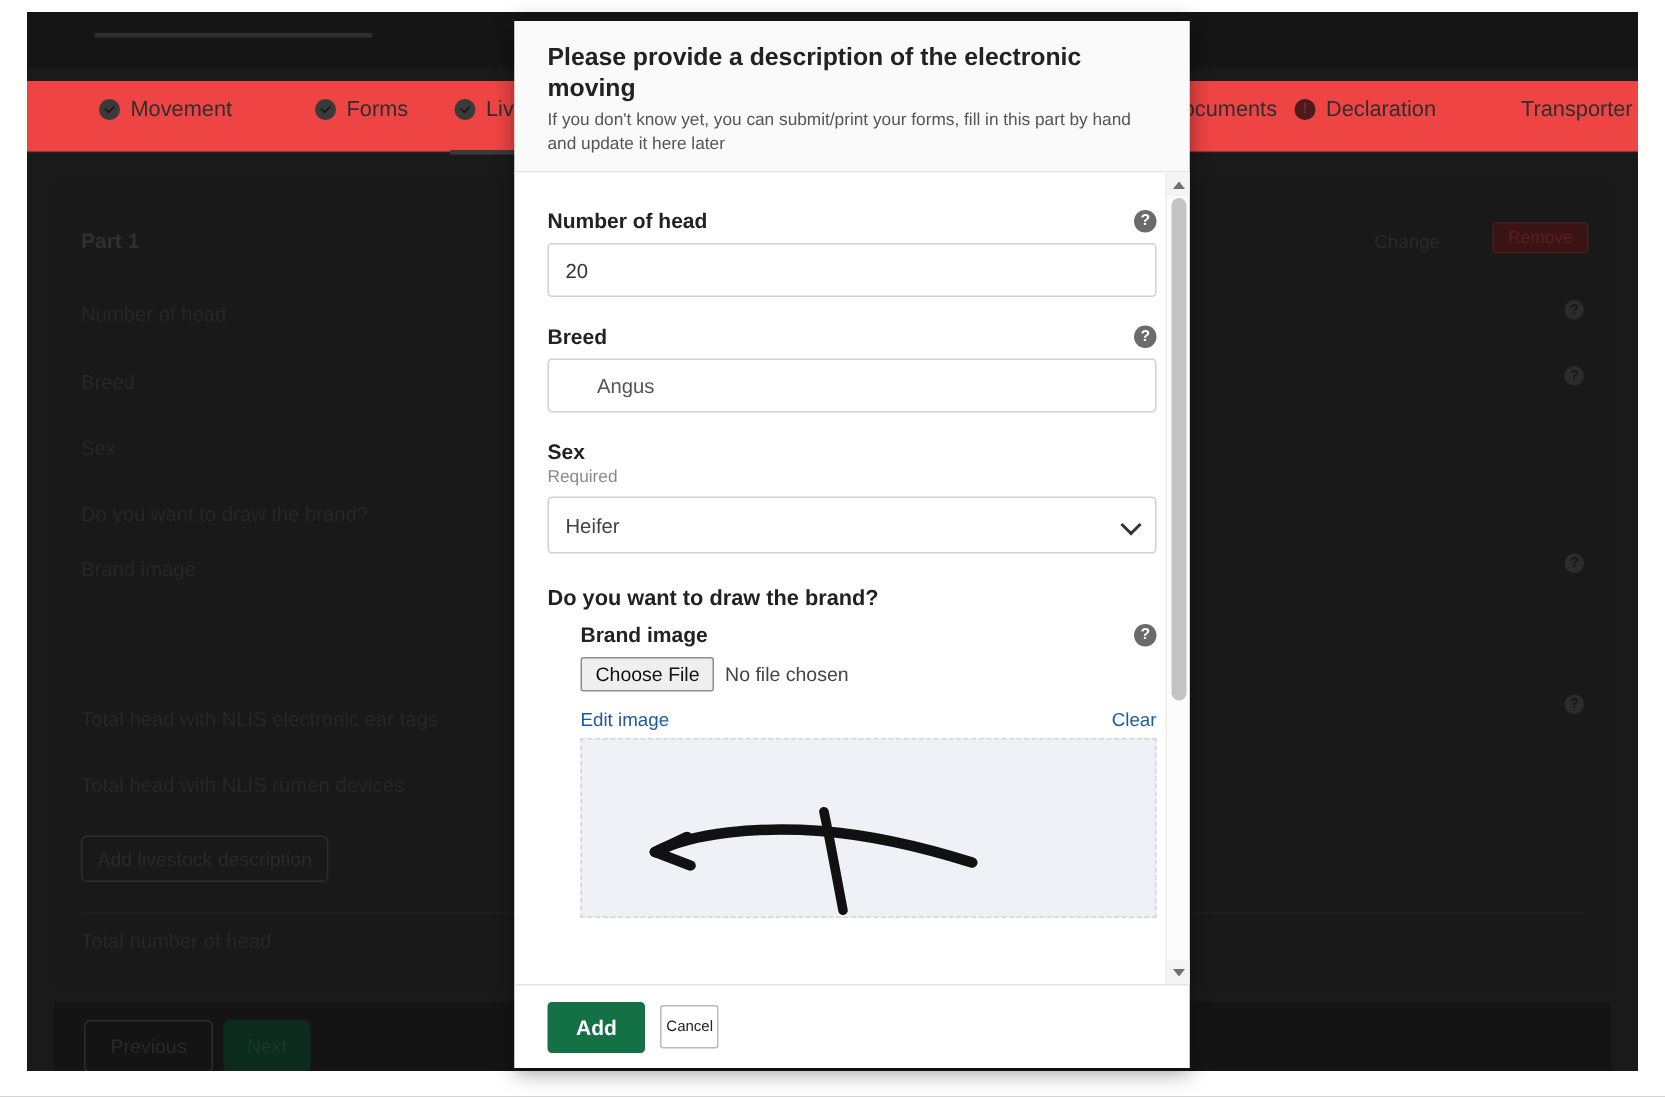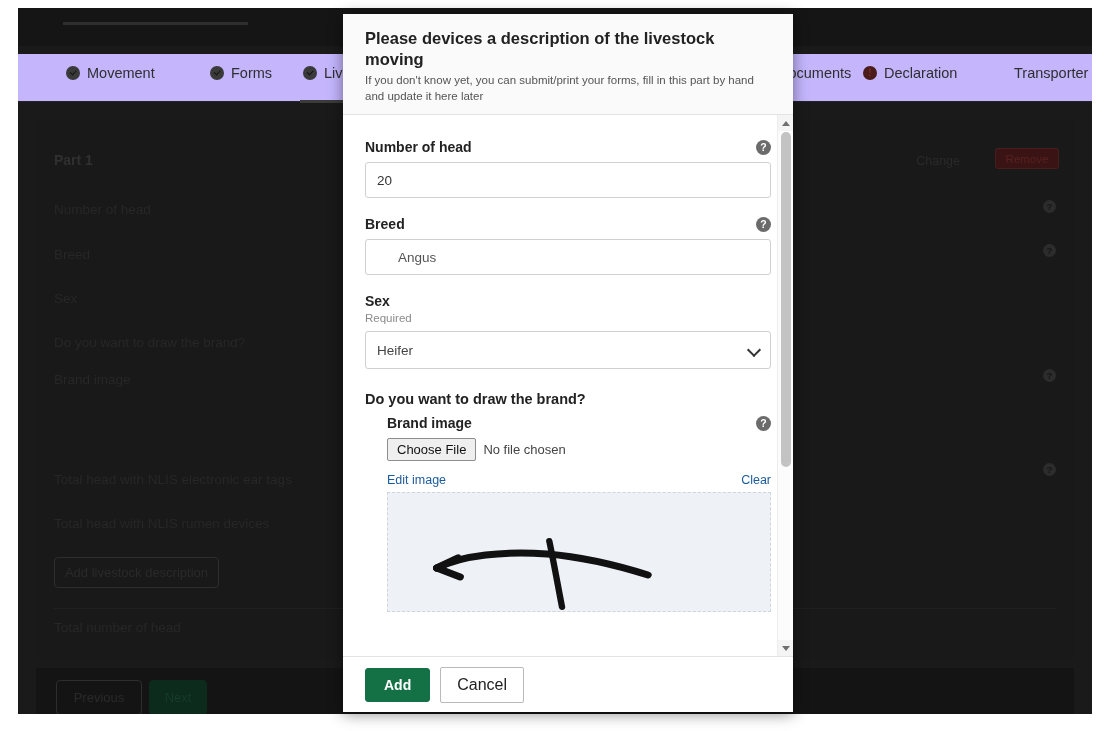--- a/index.html
+++ b/index.html
@@ -25,21 +25,21 @@
     background:#151515;
   }
   .bg-topbar-line {
     position:absolute; left:45px; top:14px; width:185px; height:3px;
     background:#2e2e2e;
   }
 
   
   .tabs {
     position:absolute; left:0; top:46px; width:100%; height:48px;
-    background:#c4b5fd;
+    background:#ef4444;
     border-bottom:1px solid #242424;
   }
   .tab {
     position:absolute; top:11px;
     display:flex; align-items:center; gap:7px;
     color:#2f2f2f; font-size:14.5px; white-space:nowrap;
   }
   .tab .tab-ico {
     width:14px; height:14px; border-radius:50%;
     display:inline-block; position:relative; flex:0 0 auto;
@@ -233,22 +233,22 @@
   }
 
   .btn-add {
     background:#147145; border:1px solid #147145; border-radius:3px;
     color:#fff; font-size:14px; font-weight:bold;
     padding:8px 18px; cursor:pointer;
     font-family:"Liberation Sans", sans-serif;
   }
   .btn-cancel {
     background:#fff; border:1px solid #b9b9b9; border-radius:2px;
-    color:#222; font-size:16px;
-    padding:8px 16px; cursor:pointer;
+    color:#222; font-size:10px;
+    padding:8px 3px; cursor:pointer;
     font-family:"Liberation Sans", sans-serif;
   }
 </style>
 </head>
 <body>
 
 <div id="root">
 
   <div class="bg-page">
 
@@ -313,21 +313,21 @@
     </div>
 
     <div class="bg-footbar"></div>
     <div class="bg-btn-outline" style="left:38px; top:672px; width:86px; height:35px;">Previous</div>
     <div class="bg-btn-green" style="left:131px; top:672px; width:58px; height:35px;">Next</div>
   </div>
 
   <div class="modal">
 
     <div class="modal-header">
-      <div class="modal-title">Please devices a description of the livestock moving</div>
+      <div class="modal-title">Please provide a description of the electronic moving</div>
       <div class="modal-sub">If you don't know yet, you can submit/print your forms, fill in this part by hand and update it here later</div>
     </div>
 
     <div class="modal-body">
 
       <div class="field">
         <span class="field-label">Number of head</span>
         <span class="help-dot">?</span>
         <input class="txt-input" type="text" value="20" style="">
       </div>

